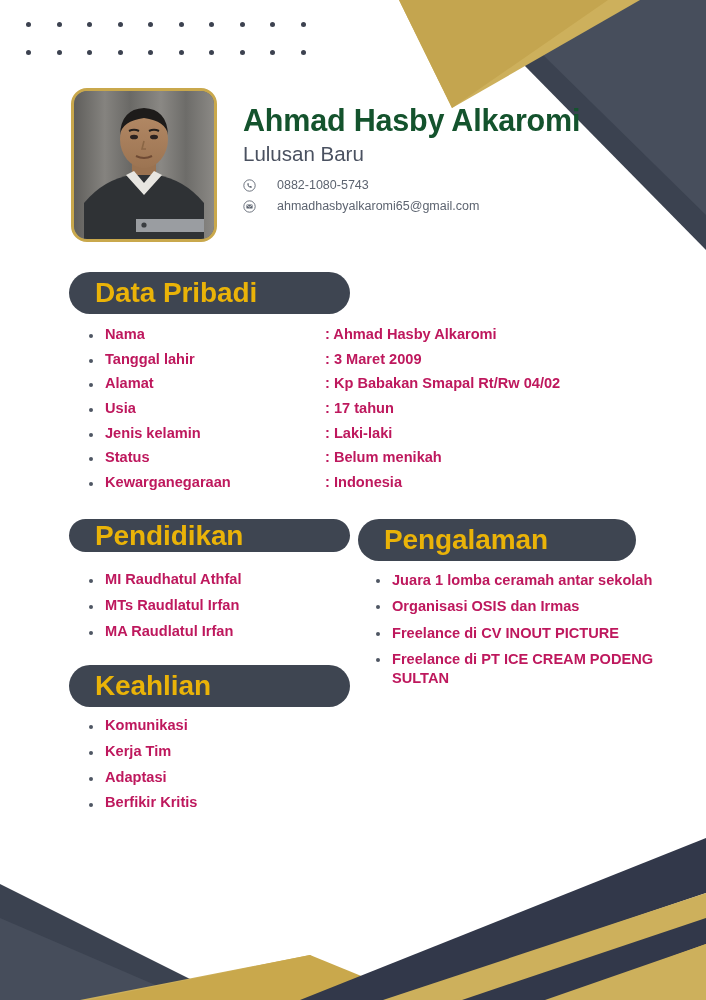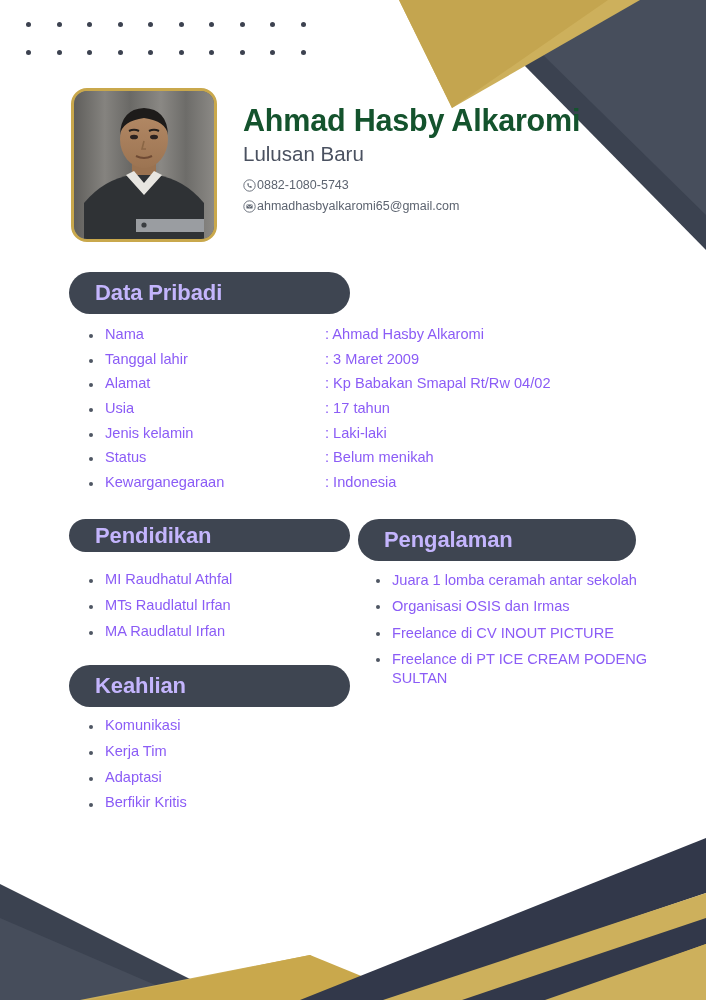--- a/index.html
+++ b/index.html
@@ -86,21 +86,21 @@
   }
   #job-title {
     margin-top: 7px;
     font-size: 20.5px;
     color: #4a5160;
     line-height: 1.1;
   }
   .contact-row {
     display: flex;
     align-items: center;
-    gap: 1px;
+    gap: 21px;
     color: #5d6470;
     font-size: 12.5px;
     line-height: 1.2;
   }
   #contact-phone { margin-top: 12px; }
   #contact-email { margin-top: 6px; }
   .contact-icon {
     flex: 0 0 auto;
     width: 13px;
     height: 13px;
@@ -111,42 +111,43 @@
   .section-pill {
     position: absolute;
     background: #3e4551;
     border-radius: 999px;
     display: flex;
     align-items: center;
     box-sizing: border-box;
     padding-left: 26px;
   }
   .section-pill-label {
-    color: #c4b5fd;
+    color: #eab308;
     font-weight: bold;
-    font-size: 22px;
+    font-size: 28px;
     letter-spacing: -0.1px;
     white-space: nowrap;
   }
   #pill-data-pribadi { left: 69px; top: 272px; width: 281px; height: 42px; }
   #pill-pendidikan   { left: 69px; top: 519px; width: 281px; height: 33px; }
   #pill-keahlian     { left: 69px; top: 665px; width: 281px; height: 42px; }
   #pill-pengalaman   { left: 358px; top: 519px; width: 278px; height: 42px; }
 
   
   ul.cv-list {
     position: absolute;
     margin: 0;
     padding: 0;
     list-style: none;
   }
   ul.cv-list > li {
     position: relative;
     padding-left: 20px;
-    color: #8b5cf6;
+    color: #be185d;
+    font-weight: bold;
   }
   ul.cv-list > li::before {
     content: "";
     position: absolute;
     left: 4px;
     top: 0.56em;
     width: 4px;
     height: 4px;
     border-radius: 50%;
     background: #4e5663;

